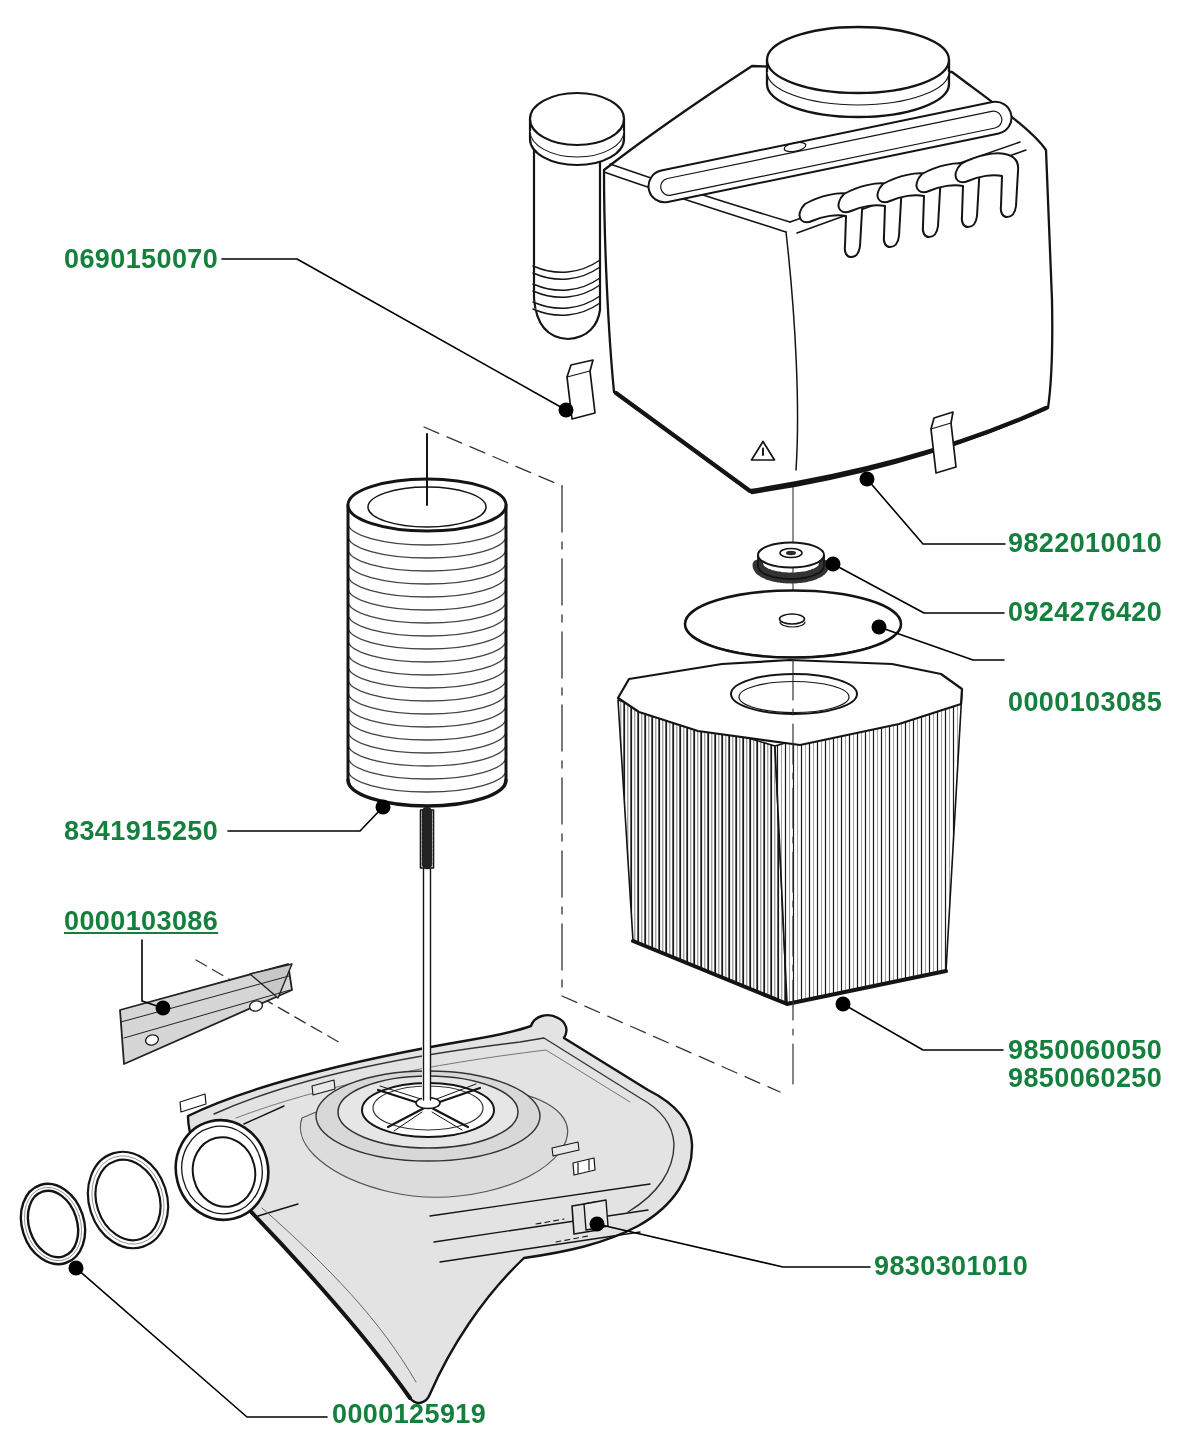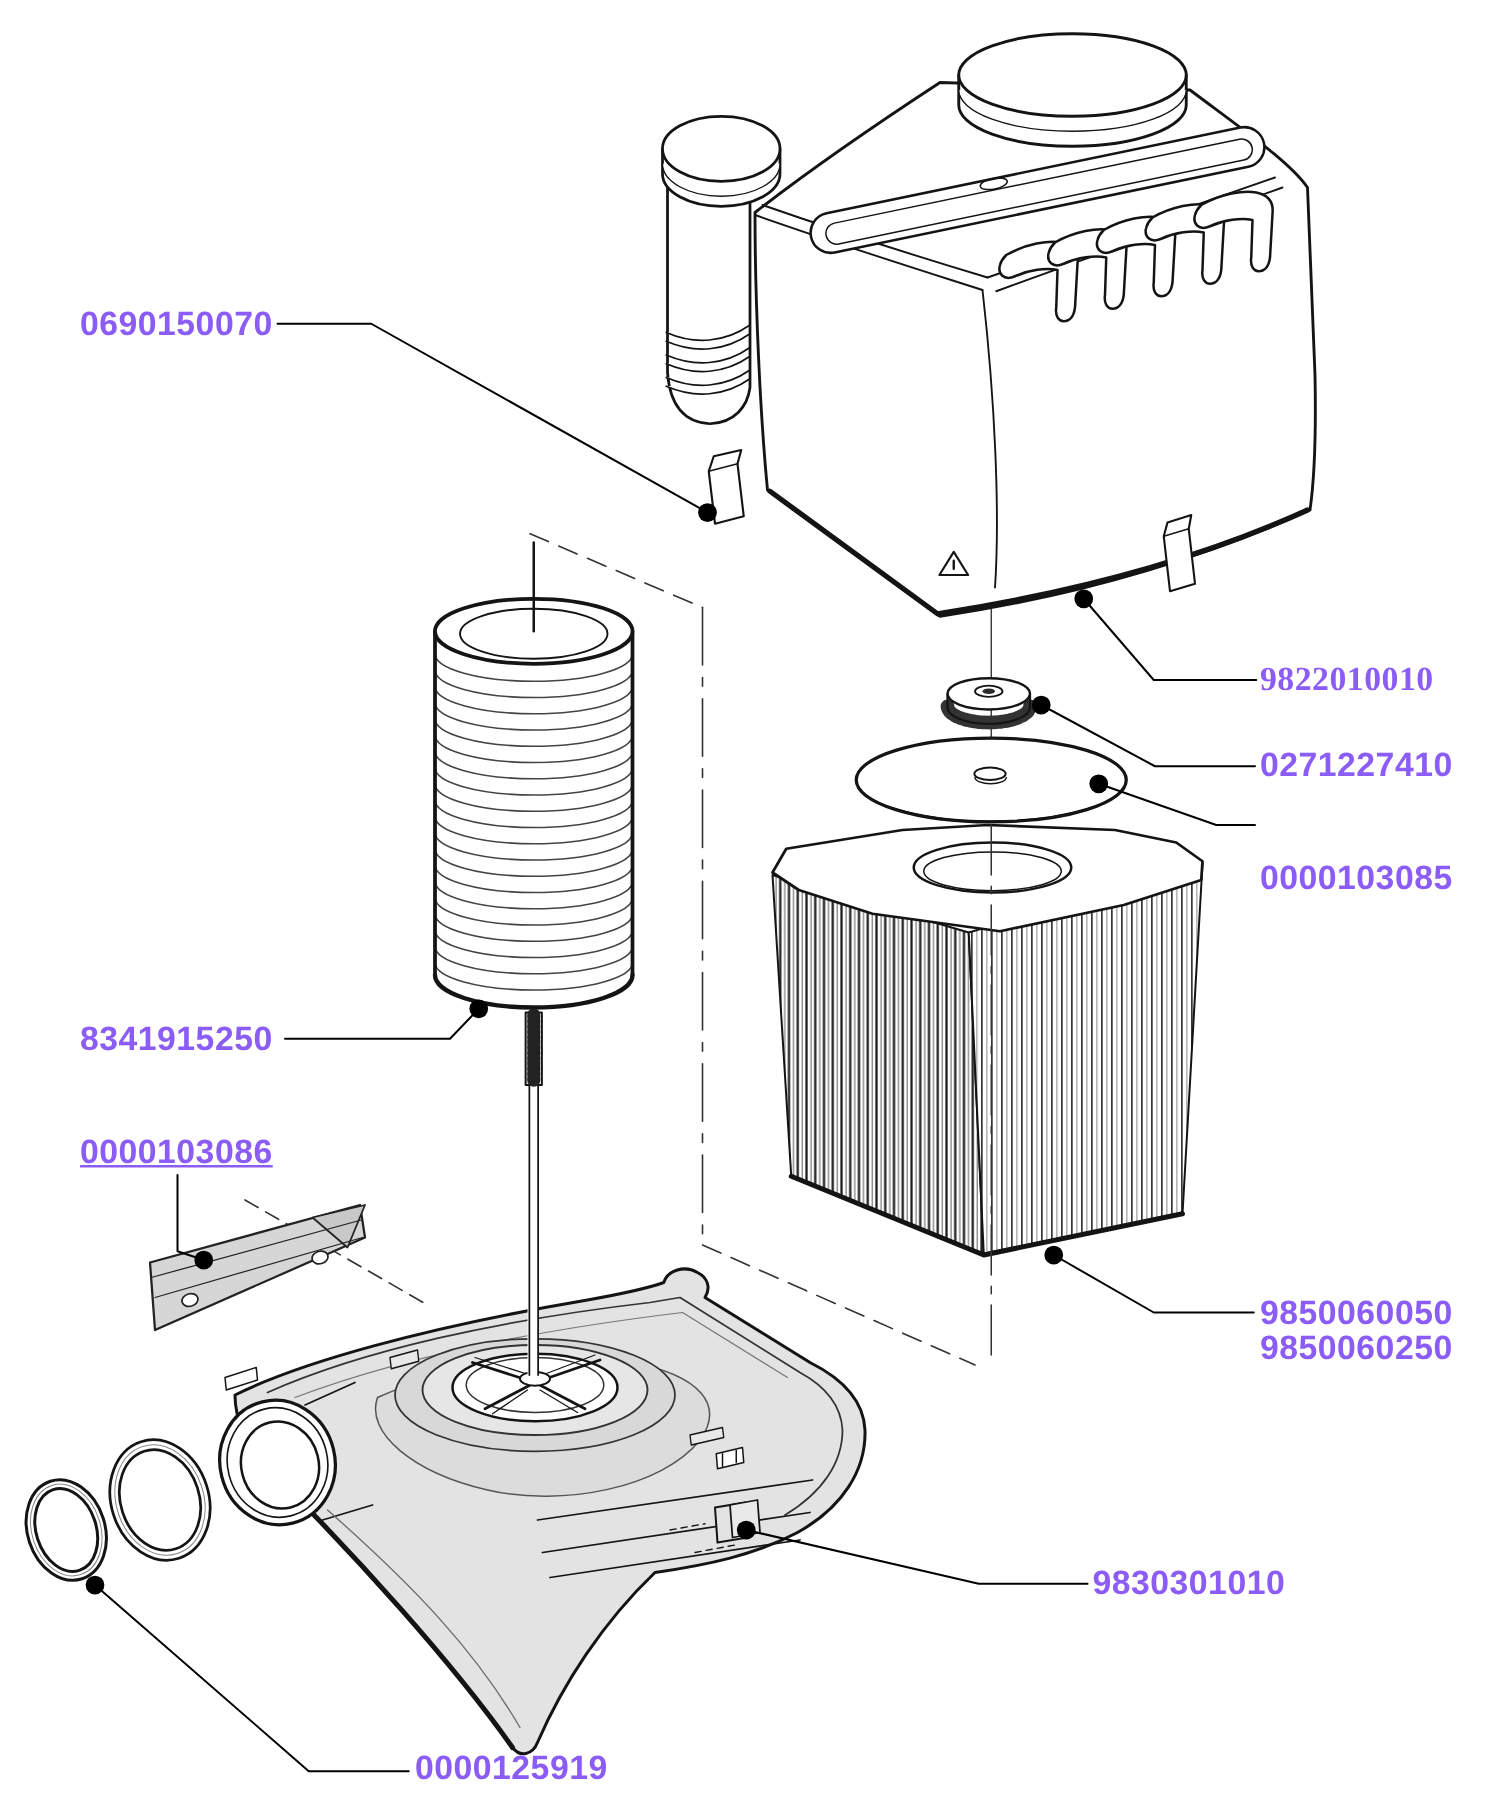--- a/index.html
+++ b/index.html
@@ -1,19 +1,19 @@
 <!DOCTYPE html>
 <html><head>
 <meta charset="utf-8">
 <style>
   html,body{margin:0;padding:0;background:#fff;}
   #stage{position:relative;width:1200px;height:1440px;background:#fff;overflow:hidden;
          font-family:"Liberation Sans", sans-serif;}
   #drawing{position:absolute;left:0;top:0;width:1200px;height:1440px;}
-  .part-label{position:absolute;font:700 27px "Liberation Sans", sans-serif;color:#8b5cf6;
+  .part-label{position:absolute;font:700 27px "Liberation Sans", sans-serif;color:#15803d;
               letter-spacing:0.4px;white-space:nowrap;line-height:1;}
 </style>
 </head>
 <body>
 
 <div id="stage">
 
 <svg id="drawing" viewBox="0 0 1200 1440" fill="none" stroke-linecap="round" stroke-linejoin="round">
   <defs>
     <path id="rib" d="M348,0 A79 22 0 0 0 506,0"></path>
@@ -234,22 +234,22 @@
     <circle cx="879" cy="627" r="7.5"></circle>
     <circle cx="383" cy="807" r="7.5"></circle>
     <circle cx="163" cy="1008" r="7.5"></circle>
     <circle cx="843" cy="1004" r="7.5"></circle>
     <circle cx="597" cy="1224" r="7.5"></circle>
     <circle cx="76" cy="1268" r="7.5"></circle>
   </g>
 </svg>
 
 <div class="part-label" style="left:64px;top:246px;">0690150070</div>
-<div class="part-label" style="left:1008px;top:530px;font-family:Liberation Serif, serif;">9822010010</div>
-<div class="part-label" style="left:1008px;top:599px;">0271227410</div>
+<div class="part-label" style="left:1008px;top:530px;">9822010010</div>
+<div class="part-label" style="left:1008px;top:599px;">0924276420</div>
 <div class="part-label" style="left:1008px;top:645px;margin-top:44px;">0000103085</div>
 <div class="part-label" style="left:64px;top:818px;">8341915250</div>
 <div class="part-label" style="left:64px;top:908px;text-decoration:underline;">0000103086</div>
 <div class="part-label" style="left:1008px;top:1037px;">9850060050</div>
 <div class="part-label" style="left:1008px;top:1065px;">9850060250</div>
 <div class="part-label" style="left:874px;top:1253px;">9830301010</div>
 <div class="part-label" style="left:332px;top:1401px;">0000125919</div>
 
 </div>
 

